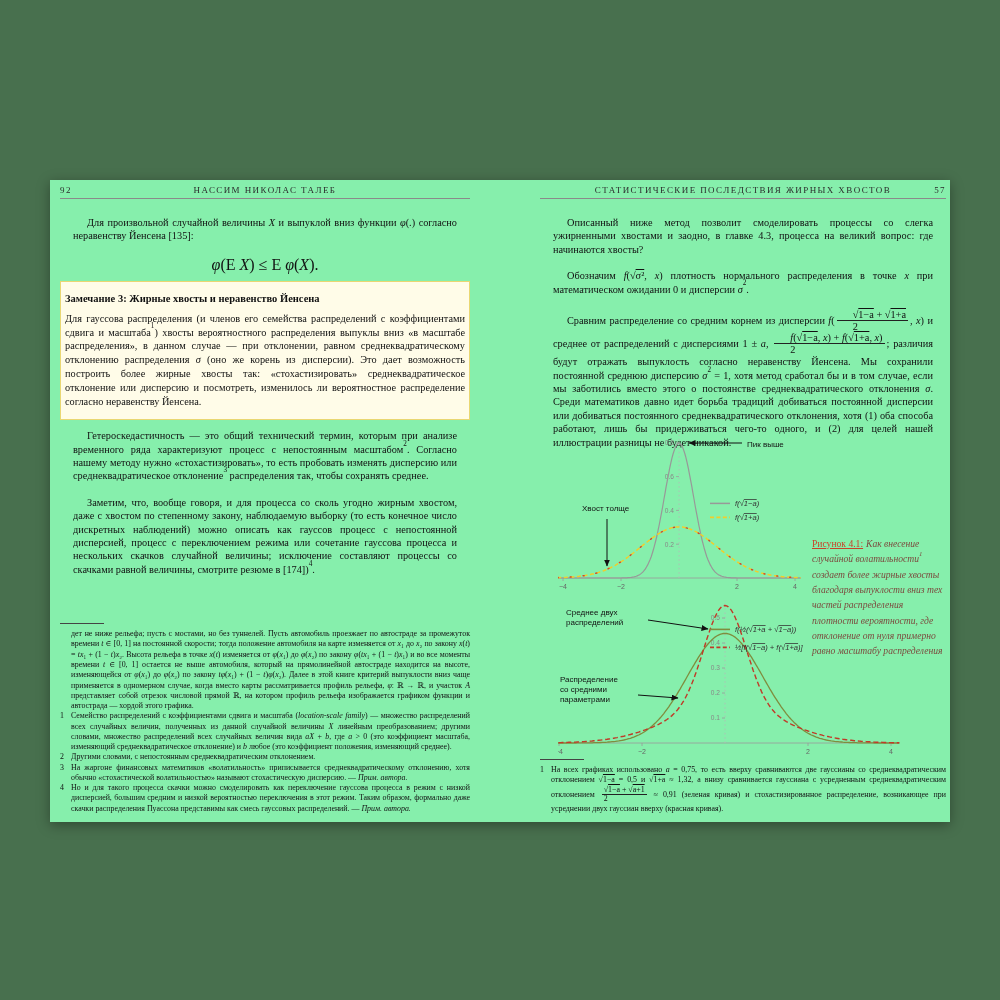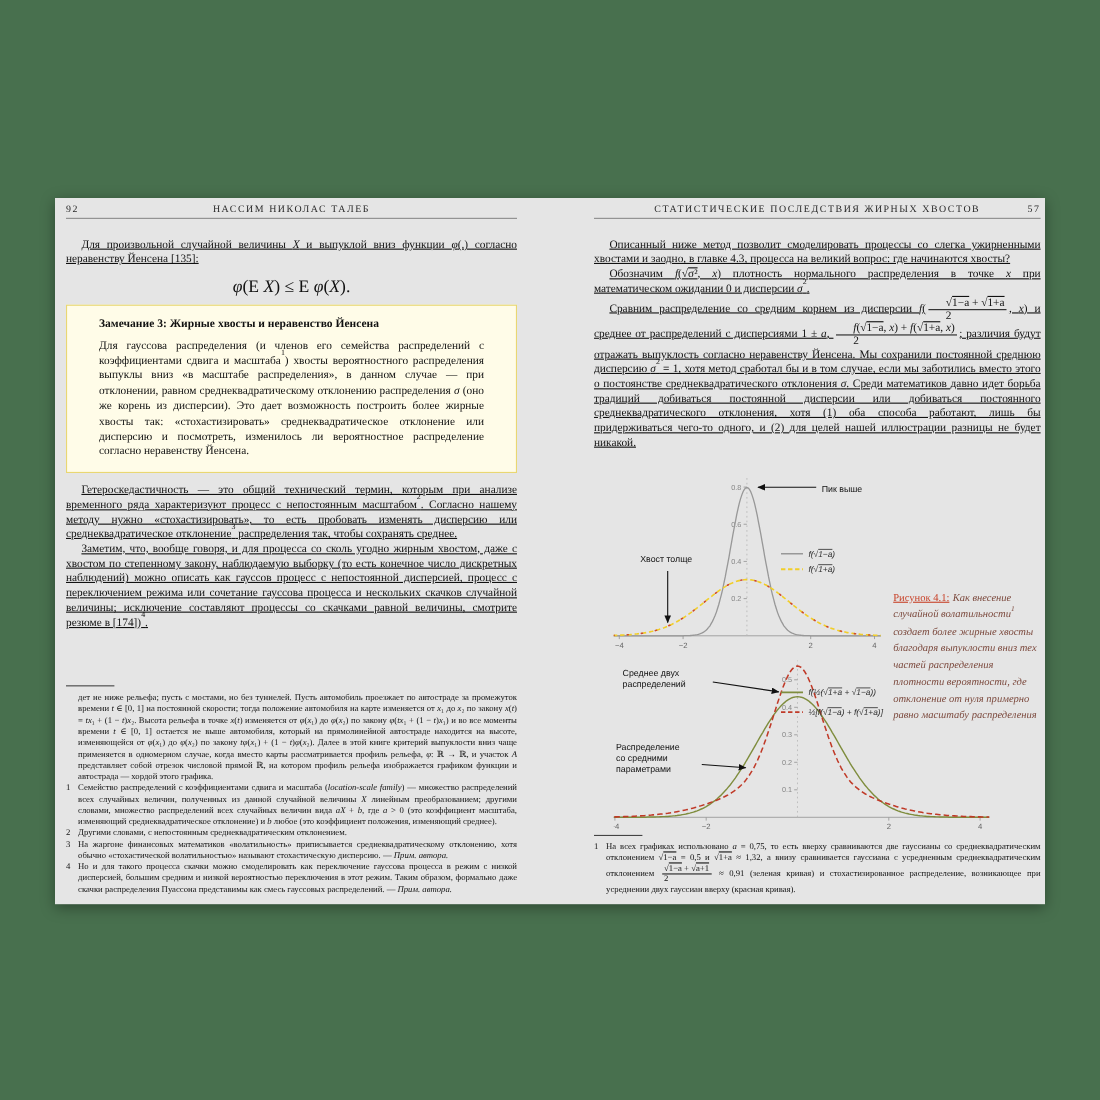--- a/index.html
+++ b/index.html
@@ -1,31 +1,31 @@
 <!DOCTYPE html>
 <html><head>
 <meta charset="utf-8">
 <style>
   html,body{margin:0;padding:0;}
   body{width:1000px;height:1000px;background:#48704e;position:relative;overflow:hidden;
        font-family:"Liberation Serif","DejaVu Serif",serif;color:#111;}
-  .spread{position:absolute;left:50px;top:180px;width:900px;height:642px;background:#e5e5e5;
+  .spread{position:absolute;left:50px;top:180px;width:900px;height:642px;background:#86efac;
           box-shadow:0 3px 12px rgba(0,0,0,.35);}
   .page{position:absolute;top:0;height:100%;}
   .page-left{left:10px;width:410px;}
   .page-right{left:490px;width:406px;}
   .pg-header{position:relative;height:14px;margin-top:4px;border-bottom:0.8px solid #8a8a8a;
              font-size:9px;letter-spacing:1.4px;color:#2b2b2b;line-height:13px;}
   .pg-num-l{position:absolute;left:0;top:0;}
   .pg-num-r{position:absolute;right:0;top:0;}
   .pg-title{position:absolute;left:0;right:0;text-align:center;top:0;}
-  .para{font-size:10.3px;line-height:1.3;text-align:justify;text-indent:14px;margin:0;text-decoration:underline;}
+  .para{font-size:10.3px;line-height:1.3;text-align:justify;text-indent:14px;margin:13px;}
   .mt-first{margin-top:17px;}
   .formula{text-align:center;font-size:16px;margin:9px 0 7px;}
-  .note-box{margin-top:5px;border:1.6px solid #e9d772;background:#fffce8;padding:9px 29px 11px;}
+  .note-box{margin-top:5px;border:1.6px solid #e9d772;background:#fffce8;padding:9px 4px 11px;}
   .note-title{font-weight:bold;font-size:10.5px;margin:2px 0 8px;}
   .note-body{font-size:10.3px;line-height:1.34;text-align:justify;}
   .mt2{margin-top:9px;}
   .footnotes{position:absolute;left:0;right:0;bottom:8px;}
   .fn-rule{width:44px;border-top:1px solid #444;margin-bottom:5px;}
   .fn{display:flex;font-size:7.9px;line-height:1.3;text-align:justify;}
   .fn-num{flex:0 0 11px;}
   .fn-body{flex:1;}
   sup{font-size:0.7em;line-height:0;position:relative;top:-0.38em;}
   .sq .ov{text-decoration:overline;}

